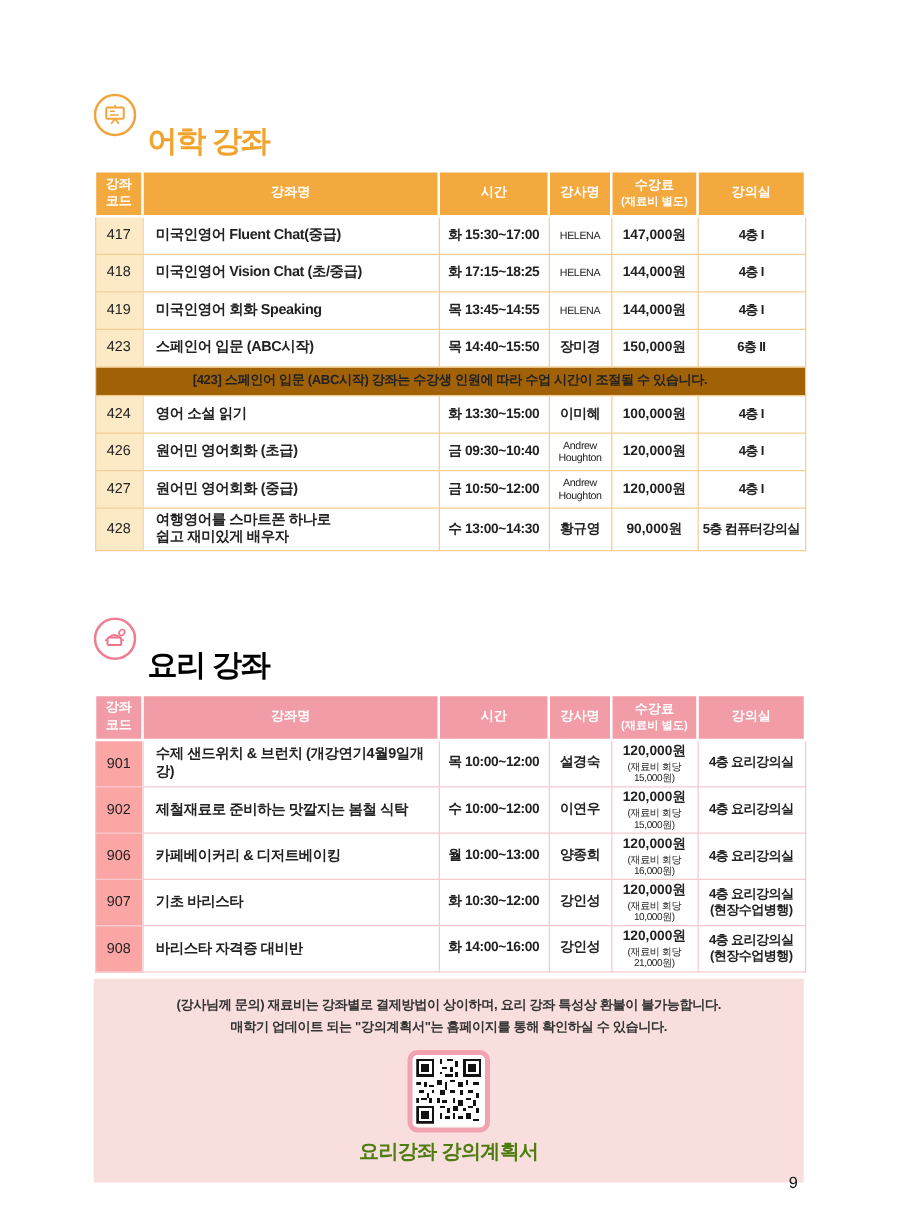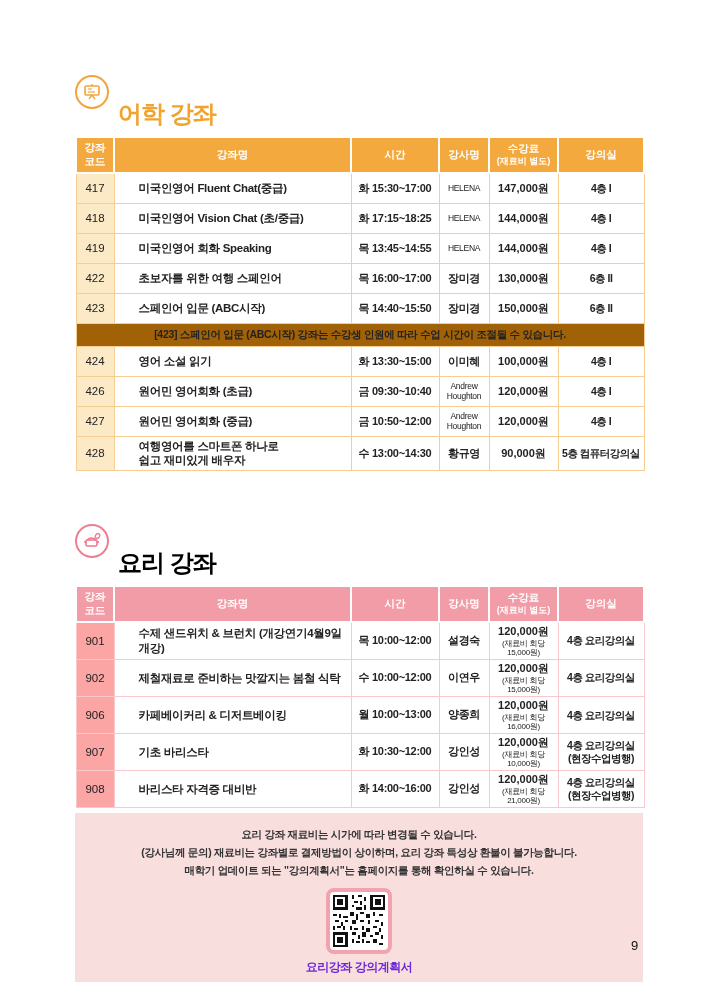--- a/index.html
+++ b/index.html
@@ -27,36 +27,36 @@
   .tbl-cook th{background:#F19CA6;}
   .hdr-sub{display:block;font-size:9px;font-weight:700;}
   .pre{white-space:pre-line;}
 
   td{background:#fff;text-align:center;vertical-align:middle;font-size:11px;line-height:1.25;padding:2px 3px;}
   .tbl-lang td{border:1px solid #F6CD92;height:25px;}
   .tbl-cook td{border:1px solid #F7C9CF;height:29px;}
   .tbl-lang .cell-code{background:#FCE9C6;}
   .tbl-cook .cell-code{background:#fca5a5;}
   .cell-code{font-weight:500;font-size:11.5px;margin-left:31px;}
-  .cell-name{text-align:left;padding-left:24px;font-weight:700;font-size:11.5px;letter-spacing:-0.3px;}
+  .cell-name{text-align:left;padding-left:10px;font-weight:700;font-size:11.5px;letter-spacing:-0.3px;}
   .cell-time{font-weight:600;letter-spacing:-0.3px;}
   .cell-instr{font-weight:600;letter-spacing:-0.3px;}
   .cell-instr.latin-small{font-size:8.5px;line-height:1.15;font-weight:400;}
   .cell-fee{font-weight:600;}
   .fee-sub{display:block;font-size:8px;font-weight:400;line-height:1.15;letter-spacing:-0.3px;}
   .cell-room{font-size:10.5px;font-weight:600;letter-spacing:-0.5px;}
   .note-cell{background:#a16207;font-weight:700;font-size:10.5px;height:18px !important;letter-spacing:-0.3px;}
 
   .section-gap{height:36px;}
 
   
   .cook-footer{margin-top:5px;background:#F9DEDE;text-align:center;padding:13px 8px 14px 8px;}
   .cook-footer p{margin:0;font-size:10.5px;font-weight:600;line-height:1.7;color:#333;letter-spacing:-0.3px;}
   .qr-frame{display:inline-block;margin-top:8px;background:#fff;border:4px solid #F1A3B0;border-radius:8px;padding:3px;line-height:0;}
-  .qr-caption{margin-top:5px;font-size:12px;font-weight:800;color:#6d28d9;letter-spacing:-0.5px;}
+  .qr-caption{margin-top:5px;font-size:16px;font-weight:800;color:#4d7c0f;letter-spacing:-0.5px;}
 
   .page-number{position:absolute;left:631px;top:938px;font-size:13px;color:#111;}
 </style>
 </head>
 <body>
 
 <div class="content">
 
   <div class="section-title">
     <span class="title-icon orange">
@@ -111,28 +111,20 @@
         </tr>
         <tr>
           <td class="cell-code pre">419</td>
           <td class="cell-name pre">미국인영어 회화 Speaking</td>
           <td class="cell-time pre">목 13:45~14:55</td>
           <td class="cell-instr pre latin-small">HELENA</td>
           <td class="cell-fee pre">144,000원</td>
           <td class="cell-room pre">4층 I</td>
         </tr>
         <tr>
-          <td class="cell-code pre">422</td>
-          <td class="cell-name pre">초보자를 위한 여행 스페인어</td>
-          <td class="cell-time pre">목 16:00~17:00</td>
-          <td class="cell-instr pre">장미경</td>
-          <td class="cell-fee pre">130,000원</td>
-          <td class="cell-room pre">6층 II</td>
-        </tr>
-        <tr>
           <td class="cell-code pre">423</td>
           <td class="cell-name pre">스페인어 입문 (ABC시작)</td>
           <td class="cell-time pre">목 14:40~15:50</td>
           <td class="cell-instr pre">장미경</td>
           <td class="cell-fee pre">150,000원</td>
           <td class="cell-room pre">6층 II</td>
         </tr>
         <tr>
           <td colspan="6" class="note-cell">[423] 스페인어 입문 (ABC시작) 강좌는 수강생 인원에 따라 수업 시간이 조절될 수 있습니다.</td>
         </tr>
@@ -252,21 +244,20 @@
           <td class="cell-instr pre">강인성</td>
           <td class="cell-fee pre">120,000원<span class="fee-sub pre">(재료비 회당
 21,000원)</span></td>
           <td class="cell-room pre">4층 요리강의실
 (현장수업병행)</td>
         </tr>
       </tbody>
   </table>
 
   <div class="cook-footer">
-    <p>요리 강좌 재료비는 시가에 따라 변경될 수 있습니다.</p>
     <p>(강사님께 문의) 재료비는 강좌별로 결제방법이 상이하며, 요리 강좌 특성상 환불이 불가능합니다.</p>
     <p>매학기 업데이트 되는 "강의계획서"는 홈페이지를 통해 확인하실 수 있습니다.</p>
     <div class="qr-frame">
       <svg width="52" height="52" viewBox="0 0 25 25" shape-rendering="crispEdges">
         <rect width="25" height="25" fill="#fff"></rect>
         <g fill="#111">
           <rect x="0" y="0" width="7" height="7"></rect>
             <rect x="1" y="1" width="5" height="5" fill="#fff"></rect>
             <rect x="2" y="2" width="3" height="3"></rect>
           <rect x="18" y="0" width="7" height="7"></rect>

